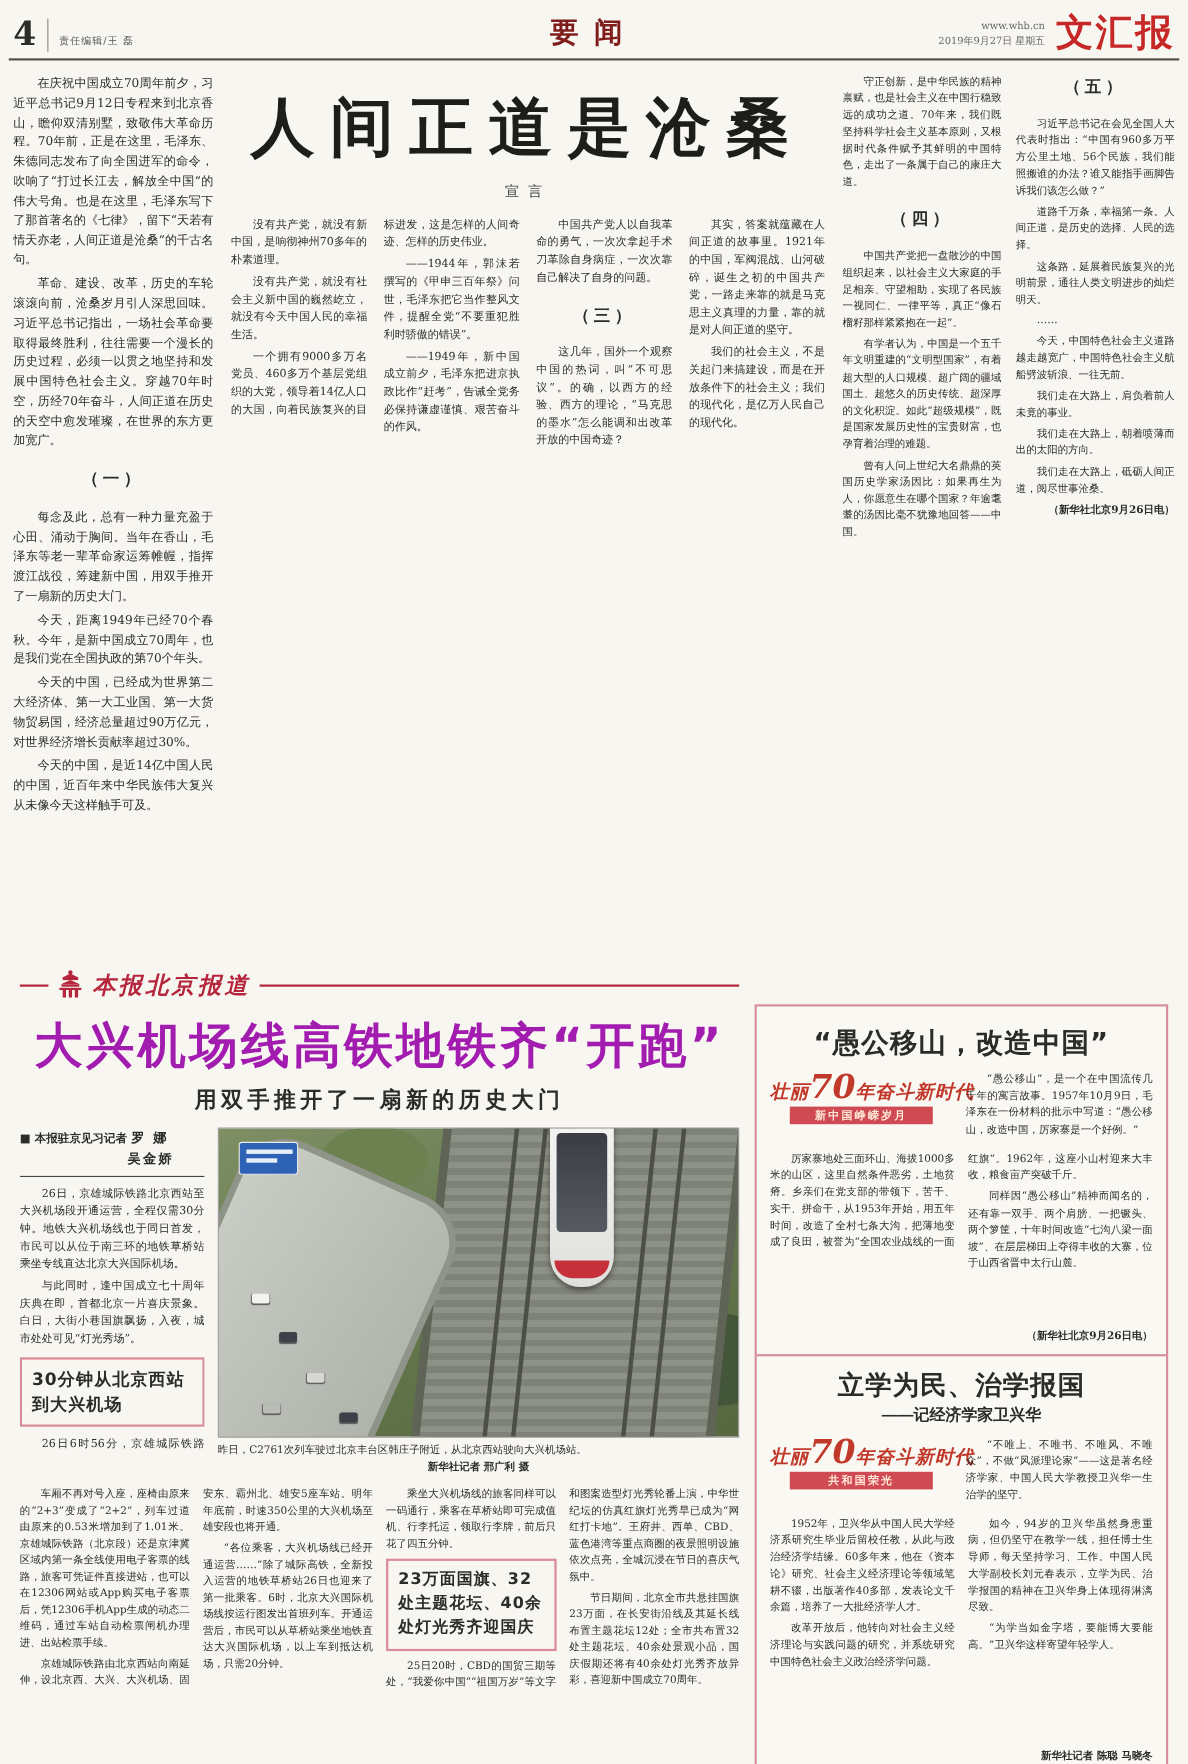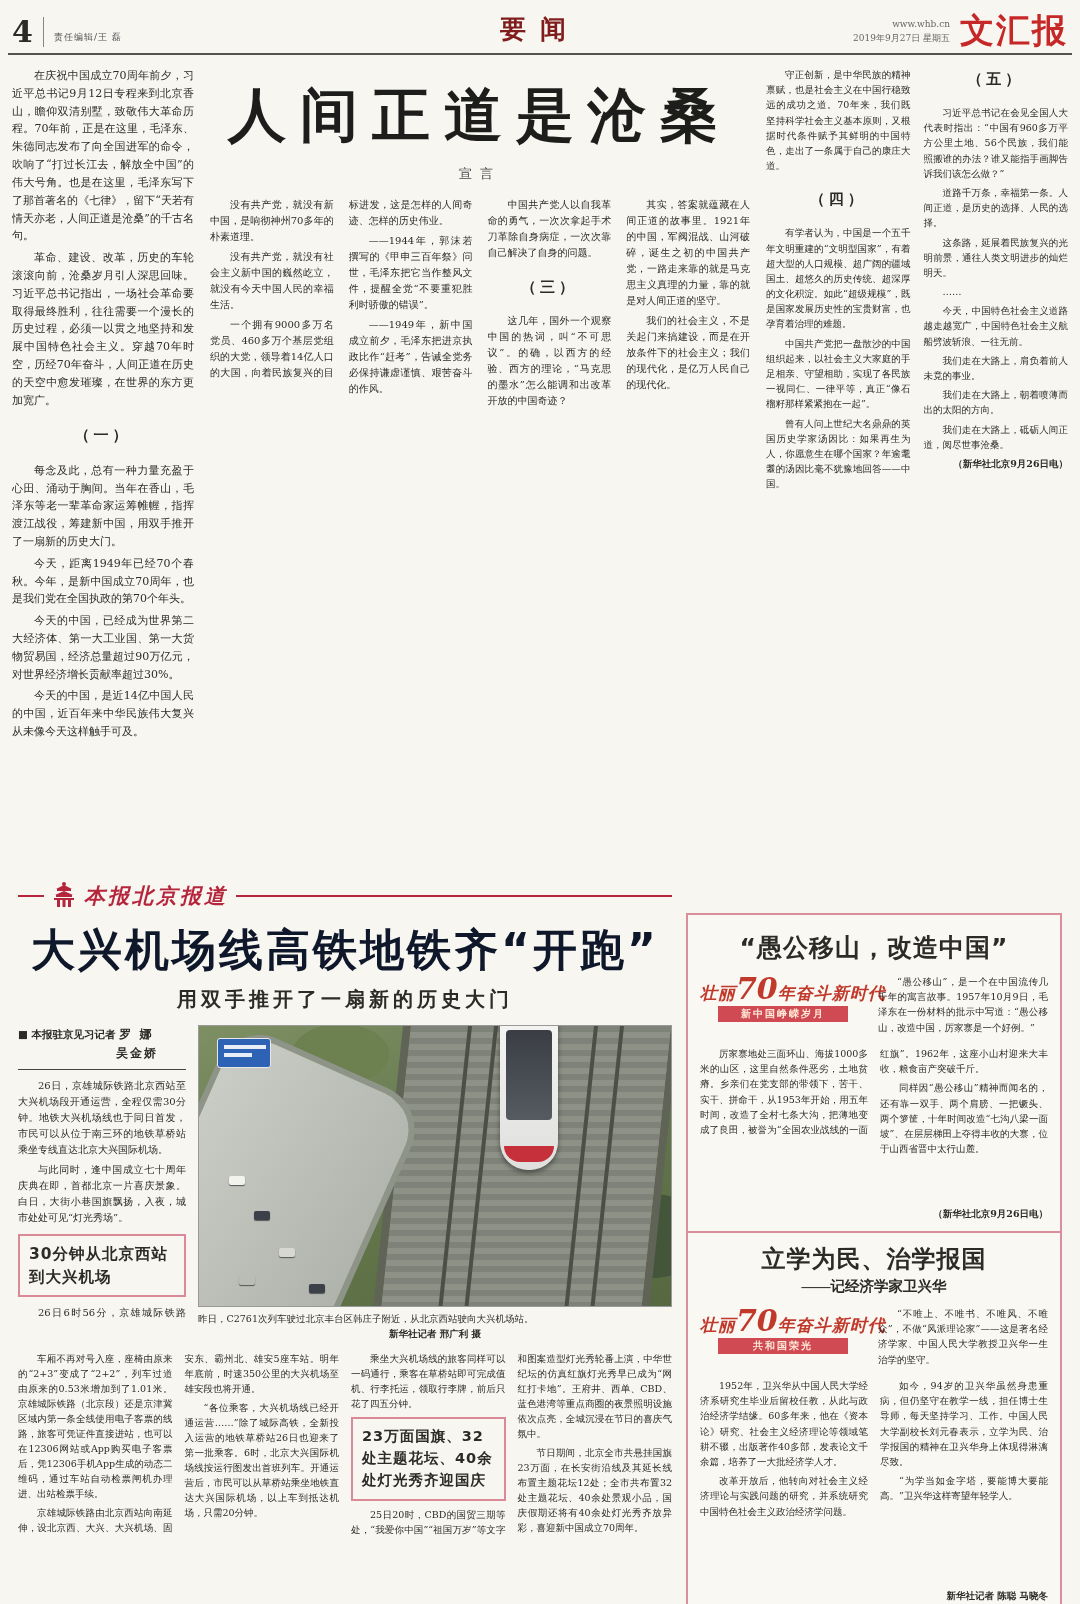--- a/index.html
+++ b/index.html
@@ -32,21 +32,21 @@
 
   
   .bottom { display:grid; grid-template-columns:1fr 376px; gap:14px; padding:8px 10px 0; }
 
   .kicker-row { display:flex; align-items:center; gap:8px; margin:4px 0 2px; }
   .kicker-dash { width:26px; height:2px; background:#b5263d; }
   .kicker-icon { flex:0 0 auto; }
   .kicker-text { font-size:21px; font-weight:900; font-style:italic; color:#b5263d; letter-spacing:3px; font-family:"DejaVu Serif",serif; }
   .kicker-line { flex:1; height:2px; background:#b5263d; }
 
-  .bj-headline { font-family:"DejaVu Sans",sans-serif; font-weight:900; font-size:44px; letter-spacing:3px; text-align:center; margin:10px 0 6px; color:#0f172a; }
+  .bj-headline { font-family:"DejaVu Sans",sans-serif; font-weight:900; font-size:44px; letter-spacing:3px; text-align:center; margin:10px 0 6px; color:#a21caf; }
   .bj-subhead { font-family:"DejaVu Sans",sans-serif; font-weight:800; font-size:20px; letter-spacing:4px; text-align:center; margin:2px 0 12px; }
 
   .bj-body { display:grid; grid-template-columns:168px 1fr; gap:12px; }
   .bj-leftcol { font-size:10px; line-height:1.6; height:296px; overflow:hidden; }
   .byline-box { border-bottom:1px solid #444; padding-bottom:6px; margin-bottom:8px; font-family:"DejaVu Sans",sans-serif; }
   .byline-box .l1 { font-size:10.5px; font-weight:700; }
   .byline-box .l1 .names { font-size:12px; font-weight:900; letter-spacing:2px; }
   .byline-box .l2 { font-size:12px; font-weight:900; text-align:right; padding-right:28px; letter-spacing:2px; }
   .side-box { border:2px solid #d98a96; padding:7px 9px; margin:8px 0; font-family:"DejaVu Sans",sans-serif; font-weight:800; font-size:15.5px; line-height:1.45; letter-spacing:1px; }
 
@@ -78,21 +78,21 @@
   .caption { font-size:9.5px; line-height:1.55; margin-top:5px; text-align:justify; }
   .caption .credit { display:block; text-align:center; font-weight:700; }
 
   .bj-lower { column-count:4; column-gap:12px; height:196px; overflow:hidden; font-size:9.5px; line-height:1.58; margin-top:10px; }
   .stats-box { border:2px solid #d98a96; padding:7px 9px; margin:6px 0; font-family:"DejaVu Sans",sans-serif; font-weight:800; font-size:14.5px; line-height:1.5; break-inside:avoid; letter-spacing:1px; }
 
   
   .right-box { border:2px solid #d98f9b; padding:12px 12px 10px; background:#faf8f3;margin-top:36px; }
   .boxart-title { font-family:"DejaVu Sans",sans-serif; font-weight:900; font-size:25px; text-align:center; letter-spacing:1px; margin:4px 0 10px; }
   .boxart-title.t2 { font-size:24px; margin-bottom:2px; }
-  .boxart-sub { font-family:Liberation Serif, serif; font-weight:800; font-size:14.5px; text-align:center; margin:2px 0 10px; }
+  .boxart-sub { font-family:Liberation Sans, sans-serif; font-weight:800; font-size:14.5px; text-align:center; margin:2px 0 10px; }
   .badge-row { display:flex; align-items:flex-start; gap:10px; margin-bottom:8px; }
   .badge { flex:0 0 auto; width:168px; }
   .badge-main { color:#c0392b; font-weight:900; font-style:italic; white-space:nowrap; line-height:1; }
   .badge-main .b-sm { font-size:17px; letter-spacing:1px; }
   .badge-main .b-num { font-size:30px; font-style:italic; }
   .badge-band { margin-top:2px; background:#cf4a52; color:#ffe9d8; font-size:10px; font-weight:700; text-align:center; padding:1px 4px; letter-spacing:2px; font-family:"DejaVu Sans",sans-serif; width:130px; margin-left:18px; }
   .badge-firstp { flex:1; font-size:9.5px; line-height:1.6; text-align:justify; overflow:hidden; height:64px; }
   .badge-firstp p { text-indent:2em; }
   .boxart-cols { column-count:2; column-gap:12px; font-size:9.5px; line-height:1.6; overflow:hidden; }
   .cols-a { height:158px; } .cols-b { height:208px; }
@@ -142,22 +142,22 @@
           <p>中国共产党人以自我革命的勇气，一次次拿起手术刀革除自身病症，一次次靠自己解决了自身的问题。</p>
           <p class="sec-mark">（三）</p>
           <p>这几年，国外一个观察中国的热词，叫“不可思议”。的确，以西方的经验、西方的理论，“马克思的墨水”怎么能调和出改革开放的中国奇迹？</p>
           <p>其实，答案就蕴藏在人间正道的故事里。1921年的中国，军阀混战、山河破碎，诞生之初的中国共产党，一路走来靠的就是马克思主义真理的力量，靠的就是对人间正道的坚守。</p>
           <p>我们的社会主义，不是关起门来搞建设，而是在开放条件下的社会主义；我们的现代化，是亿万人民自己的现代化。</p>
         </div>
     </div>
     <div class="right-cols col-flow">
         <p>守正创新，是中华民族的精神禀赋，也是社会主义在中国行稳致远的成功之道。70年来，我们既坚持科学社会主义基本原则，又根据时代条件赋予其鲜明的中国特色，走出了一条属于自己的康庄大道。</p>
         <p class="sec-mark">（四）</p>
+        <p>中国共产党把一盘散沙的中国组织起来，以社会主义大家庭的手足相亲、守望相助，实现了各民族一视同仁、一律平等，真正“像石榴籽那样紧紧抱在一起”。</p>
         <p>有学者认为，中国是一个五千年文明重建的“文明型国家”，有着超大型的人口规模、超广阔的疆域国土、超悠久的历史传统、超深厚的文化积淀。如此“超级规模”，既是国家发展历史性的宝贵财富，也孕育着治理的难题。</p>
-        <p>中国共产党把一盘散沙的中国组织起来，以社会主义大家庭的手足相亲、守望相助，实现了各民族一视同仁、一律平等，真正“像石榴籽那样紧紧抱在一起”。</p>
         <p>曾有人问上世纪大名鼎鼎的英国历史学家汤因比：如果再生为人，你愿意生在哪个国家？年逾耄耋的汤因比毫不犹豫地回答——中国。</p>
         <p class="sec-mark">（五）</p>
         <p>习近平总书记在会见全国人大代表时指出：“中国有960多万平方公里土地、56个民族，我们能照搬谁的办法？谁又能指手画脚告诉我们该怎么做？”</p>
         <p>道路千万条，幸福第一条。人间正道，是历史的选择、人民的选择。</p>
         <p>这条路，延展着民族复兴的光明前景，通往人类文明进步的灿烂明天。</p>
         <p>……</p>
         <p>今天，中国特色社会主义道路越走越宽广，中国特色社会主义航船劈波斩浪、一往无前。</p>
         <p>我们走在大路上，肩负着前人未竟的事业。</p>
         <p>我们走在大路上，朝着喷薄而出的太阳的方向。</p>
         <p>我们走在大路上，砥砺人间正道，阅尽世事沧桑。</p>

